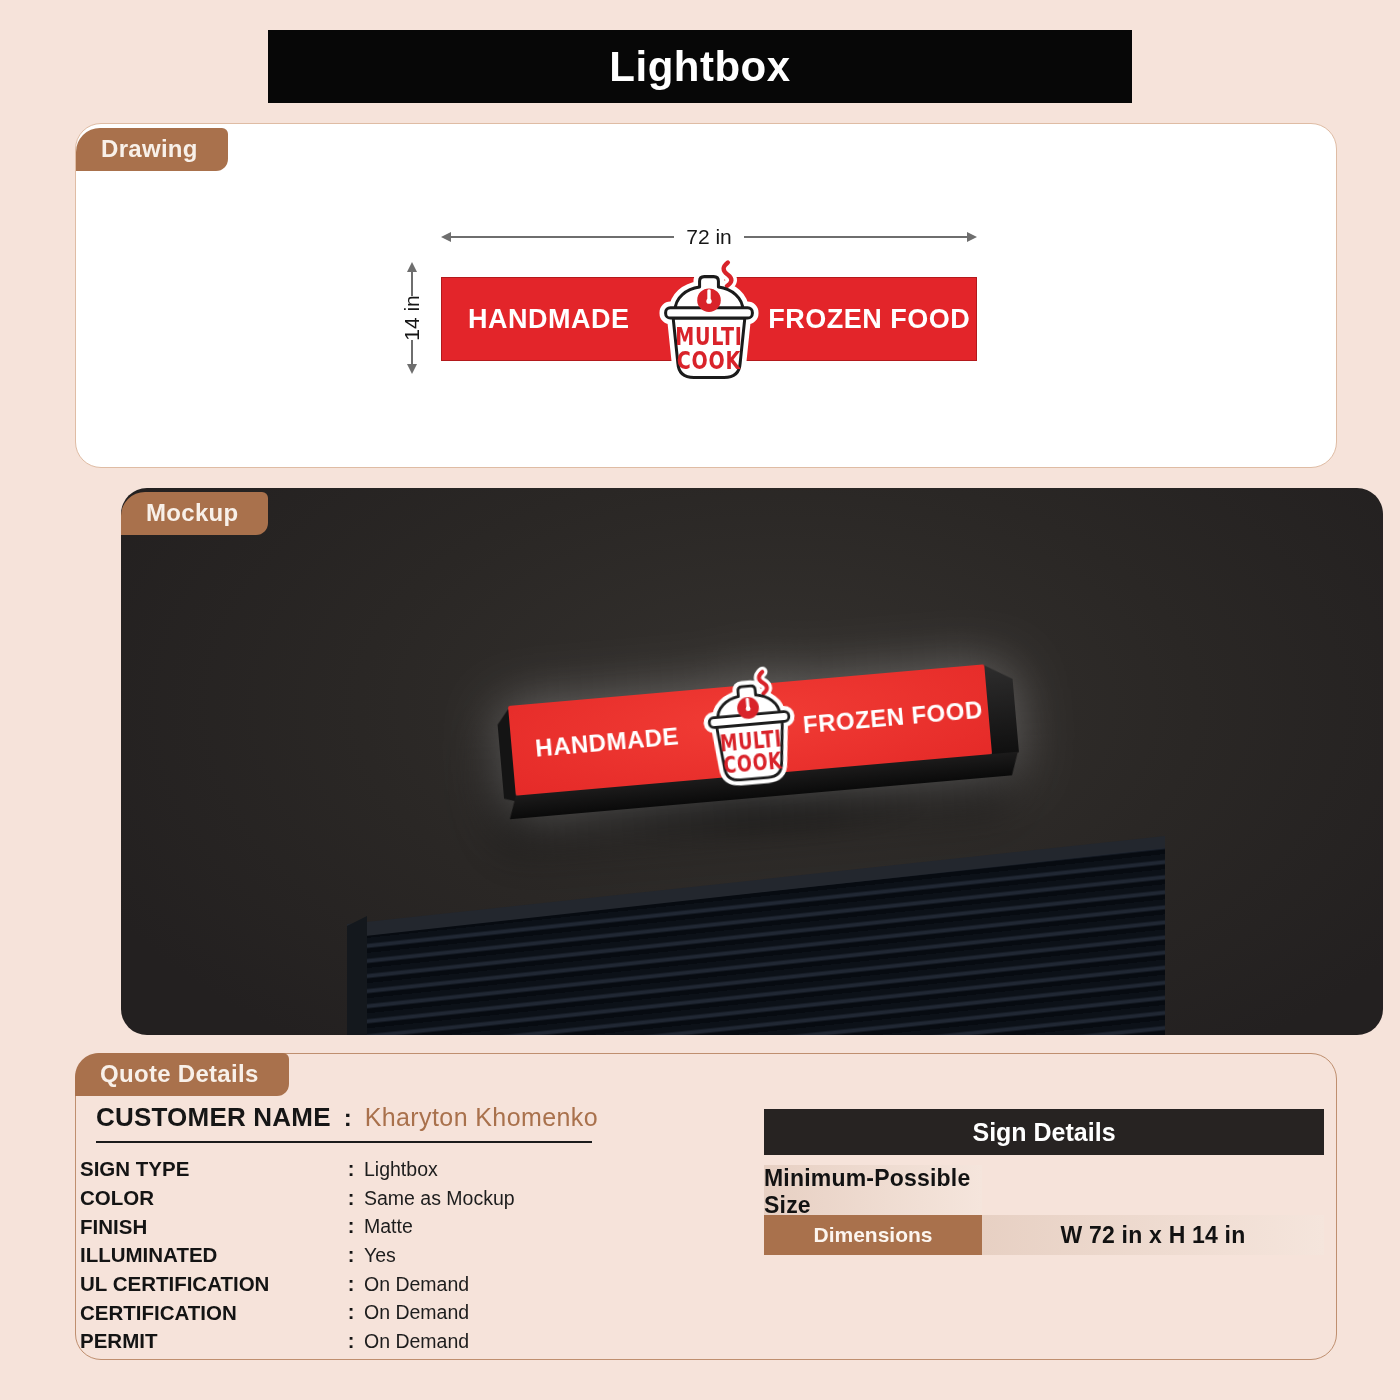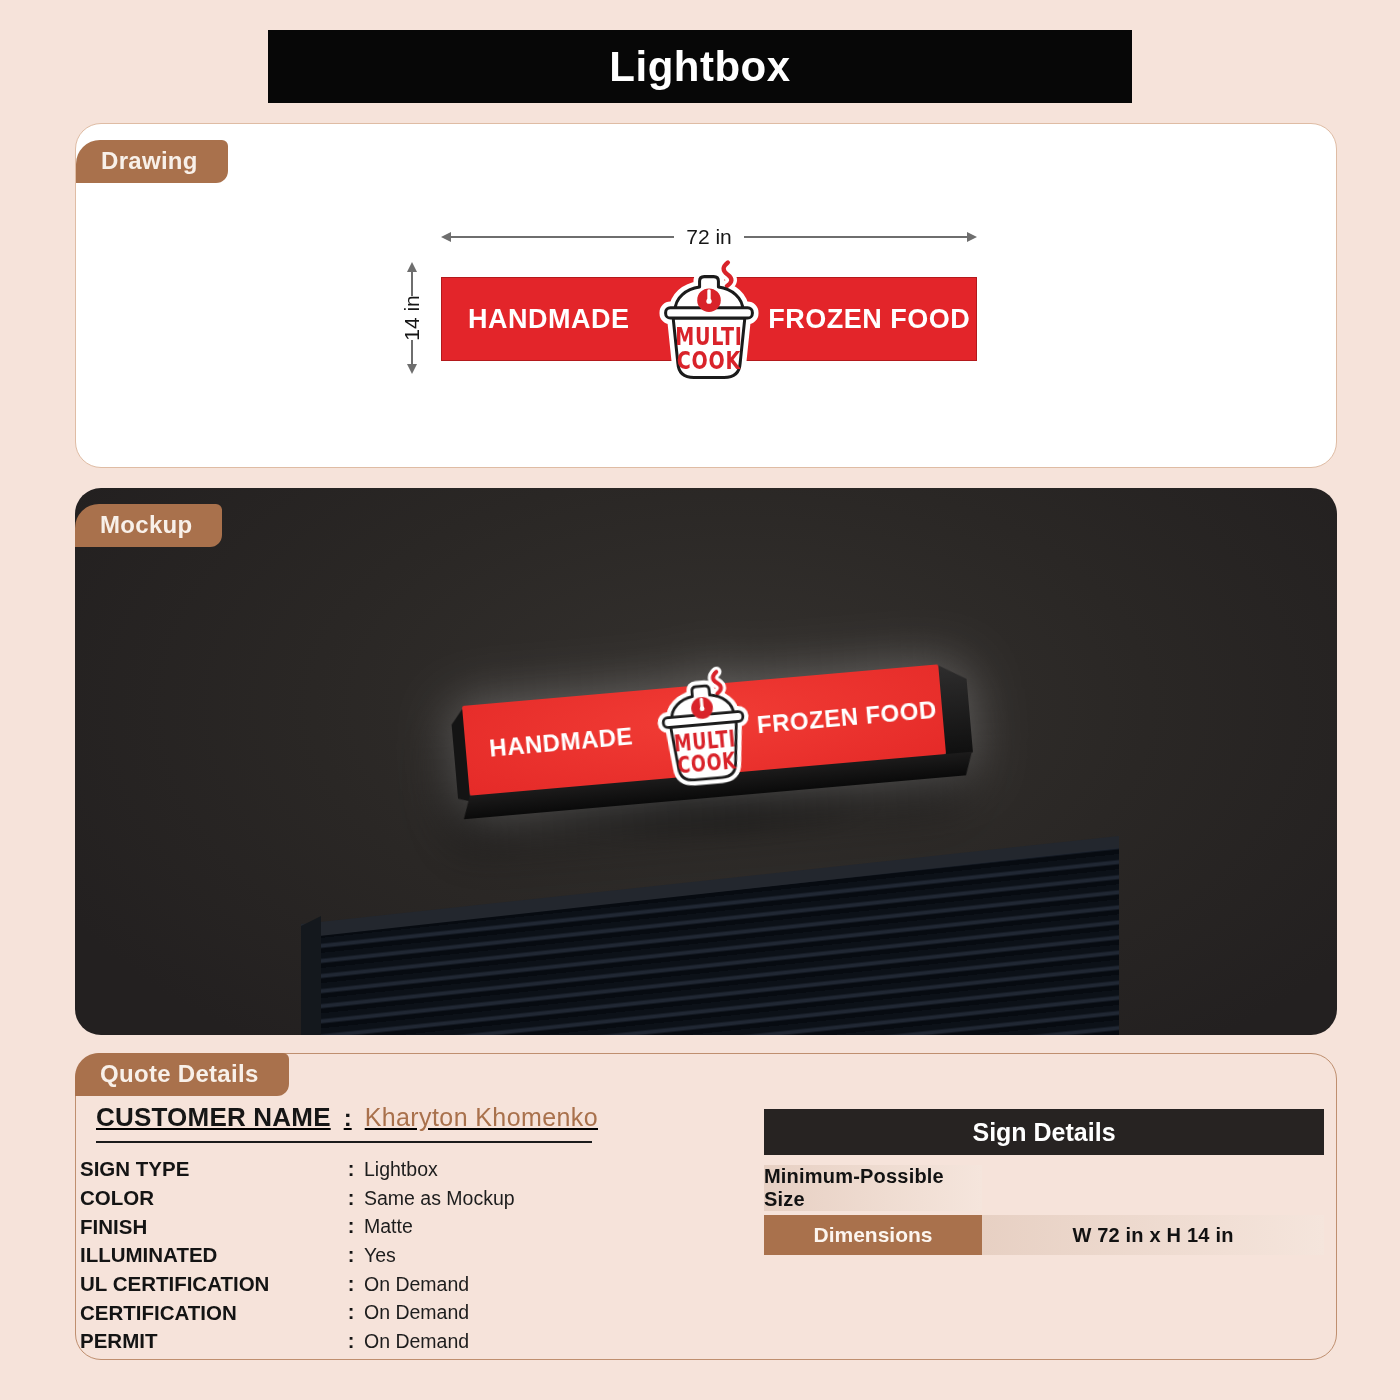--- a/index.html
+++ b/index.html
@@ -15,21 +15,21 @@
   .page{position:relative;width:1400px;height:1400px;background:var(--page-bg);
         font-family:"Liberation Sans",sans-serif;overflow:hidden;}
 
   
   .title-banner{position:absolute;left:268px;top:30px;width:864px;height:73px;
       background:var(--banner-black);display:flex;align-items:center;justify-content:center;}
   .title-banner h1{color:#ffffff;font-size:42px;font-weight:bold;letter-spacing:.5px;}
 
   
   .panel{position:absolute;left:75px;width:1262px;border-radius:26px;}
-  .tab{position:absolute;top:16px;left:0;height:43px;background:var(--accent-brown);
+  .tab{position:absolute;top:4px;left:0;height:43px;background:var(--accent-brown);
        color:#f8f0e9;font-size:24px;font-weight:bold;letter-spacing:.3px;
        display:flex;align-items:center;padding:0 30px 2px 25px;
        border-radius:24px 6px 12px 0;z-index:5;}
 
   
   .drawing-panel{top:123px;height:345px;background:#ffffff;border:1px solid #dfbca4;}
   .dim-h{position:absolute;left:365px;top:98px;width:536px;height:30px;
          display:flex;align-items:center;}
   .dim-v{position:absolute;left:318px;top:138px;width:36px;height:112px;
          display:flex;flex-direction:column;align-items:center;}
@@ -46,21 +46,21 @@
   .draw-sign{position:absolute;left:365px;top:153px;width:536px;height:84px;
       background:var(--sign-red);border:1px solid rgba(120,10,10,.45);}
   .sign-text{position:absolute;top:0;height:100%;display:flex;align-items:center;justify-content:center;
       color:#ffffff;font-weight:bold;font-size:27px;letter-spacing:.5px;white-space:nowrap;}
   .sign-text.left{left:0;width:40%;}
   .sign-text.right{right:0;width:40%;}
   .draw-logo{position:absolute;left:50%;top:-24px;transform:translateX(-50%);width:114px;height:132px;}
 
   
   .mockup-panel{top:488px;height:547px;overflow:hidden;
-      background:radial-gradient(ellipse 760px 430px at 52% 40%, #34312e 0%, var(--mockup-wall) 55%, #232020 100%);}
+      background:radial-gradient(ellipse 760px 430px at 52% 40%, #34312e 0%, var(--mockup-wall) 55%, #232020 100%);margin-left:46px;}
   .shutter-housing{position:absolute;left:226px;top:348px;width:818px;height:199px;
       background:#23272e;clip-path:polygon(0 88px,100% 0,100% 100%,0 100%);}
   .shutter-slats{position:absolute;left:244px;top:354px;width:800px;height:193px;
       background:repeating-linear-gradient(354deg,#070b11 0 4px,#202733 6px 8px,#0c1118 10px 15px);
       clip-path:polygon(0 94px,100% 6px,100% 100%,0 100%);}
   .shutter-side{position:absolute;left:226px;top:428px;width:20px;height:119px;
       background:#14181d;clip-path:polygon(0 10px,100% 0,100% 100%,0 100%);}
   .sign-shadow{position:absolute;left:330px;top:252px;width:560px;height:120px;
       background:radial-gradient(ellipse 50% 50% at 50% 50%,rgba(0,0,0,.55),rgba(0,0,0,0) 70%);
       filter:blur(6px);}
@@ -76,40 +76,40 @@
       clip-path:polygon(12px 0,100% 0,calc(100% - 8px) 100%,4px 100%);}
   .face-left{position:absolute;right:100%;top:3px;width:12px;height:103%;
       background:#141414;clip-path:polygon(100% 0,100% 100%,0 96%,0 16%);}
   .face-right{position:absolute;left:100%;top:1px;width:27px;height:104%;
       background:linear-gradient(#2e2d2d,#0e0e0e);
       clip-path:polygon(0 0,100% 16px,100% calc(100% - 4px),0 100%);}
 
   
   .quote-panel{top:1053px;height:307px;border:1.5px solid #bf8f6f;background:var(--page-bg);}
   .quote-panel .tab{top:-1px;left:-1px;}
-  .customer-row{position:absolute;left:20px;top:48px;display:flex;align-items:baseline;gap:13px;text-decoration:underline;}
+  .customer-row{position:absolute;left:20px;top:48px;display:flex;align-items:baseline;gap:13px;}
   .customer-label{font-size:26px;font-weight:bold;color:#161616;letter-spacing:.2px;}
   .customer-colon{font-size:24px;font-weight:bold;color:#161616;}
   .customer-name{font-size:25px;color:var(--accent-brown);letter-spacing:.4px;}
   .customer-underline{position:absolute;left:20px;top:87px;width:496px;height:2px;background:#1c1c1c;}
   .qfields{position:absolute;left:4px;top:101px;width:590px;}
   .qfield{display:grid;grid-template-columns:258px 26px 1fr;align-items:center;height:28.7px;}
   .qfield .lab{font-weight:bold;font-size:20.5px;color:#141414;}
   .qfield .colon{font-weight:bold;font-size:20px;text-align:center;color:#141414;}
   .qfield .val{font-size:19.5px;color:#1d1d1d;}
 
   .sign-details{position:absolute;left:640px;top:55px;width:608px;padding-left:48px;}
   .sd-header{height:46px;background:var(--table-header-dark);color:#ffffff;
       font-weight:bold;font-size:25px;display:flex;align-items:center;justify-content:center;}
   .sd-row{display:grid;grid-template-columns:218px 1fr;height:40px;margin-top:10px;}
   .sd-row:first-of-type{margin-top:14px;}
   .sd-label{background:var(--accent-brown);color:#fcf5ef;font-weight:bold;font-size:21px;
       display:flex;align-items:center;justify-content:center;}
   .sd-value{background:linear-gradient(90deg,#e7d0c3,#f5e5dc);
-      font-weight:bold;font-size:20px;color:#121212;
+      font-weight:bold;font-size:23px;color:#121212;
       display:flex;align-items:center;justify-content:center;letter-spacing:.2px;}
 
   
   .logo-halo{fill:#ffffff;stroke:#ffffff;stroke-width:13;stroke-linejoin:round;}
   .logo-steam-halo{fill:none;stroke:#ffffff;stroke-width:12;stroke-linecap:round;}
   .logo-line{fill:#ffffff;stroke:#1b1b1b;stroke-width:3.2;stroke-linejoin:round;}
   .logo-steam{fill:none;stroke:#d9232a;stroke-width:4.6;stroke-linecap:round;}
   .logo-red{fill:#d9232a;}
   .logo-white{fill:#ffffff;}
   .logo-text{fill:#d9232a;font-family:"DejaVu Sans","Liberation Sans",sans-serif;

